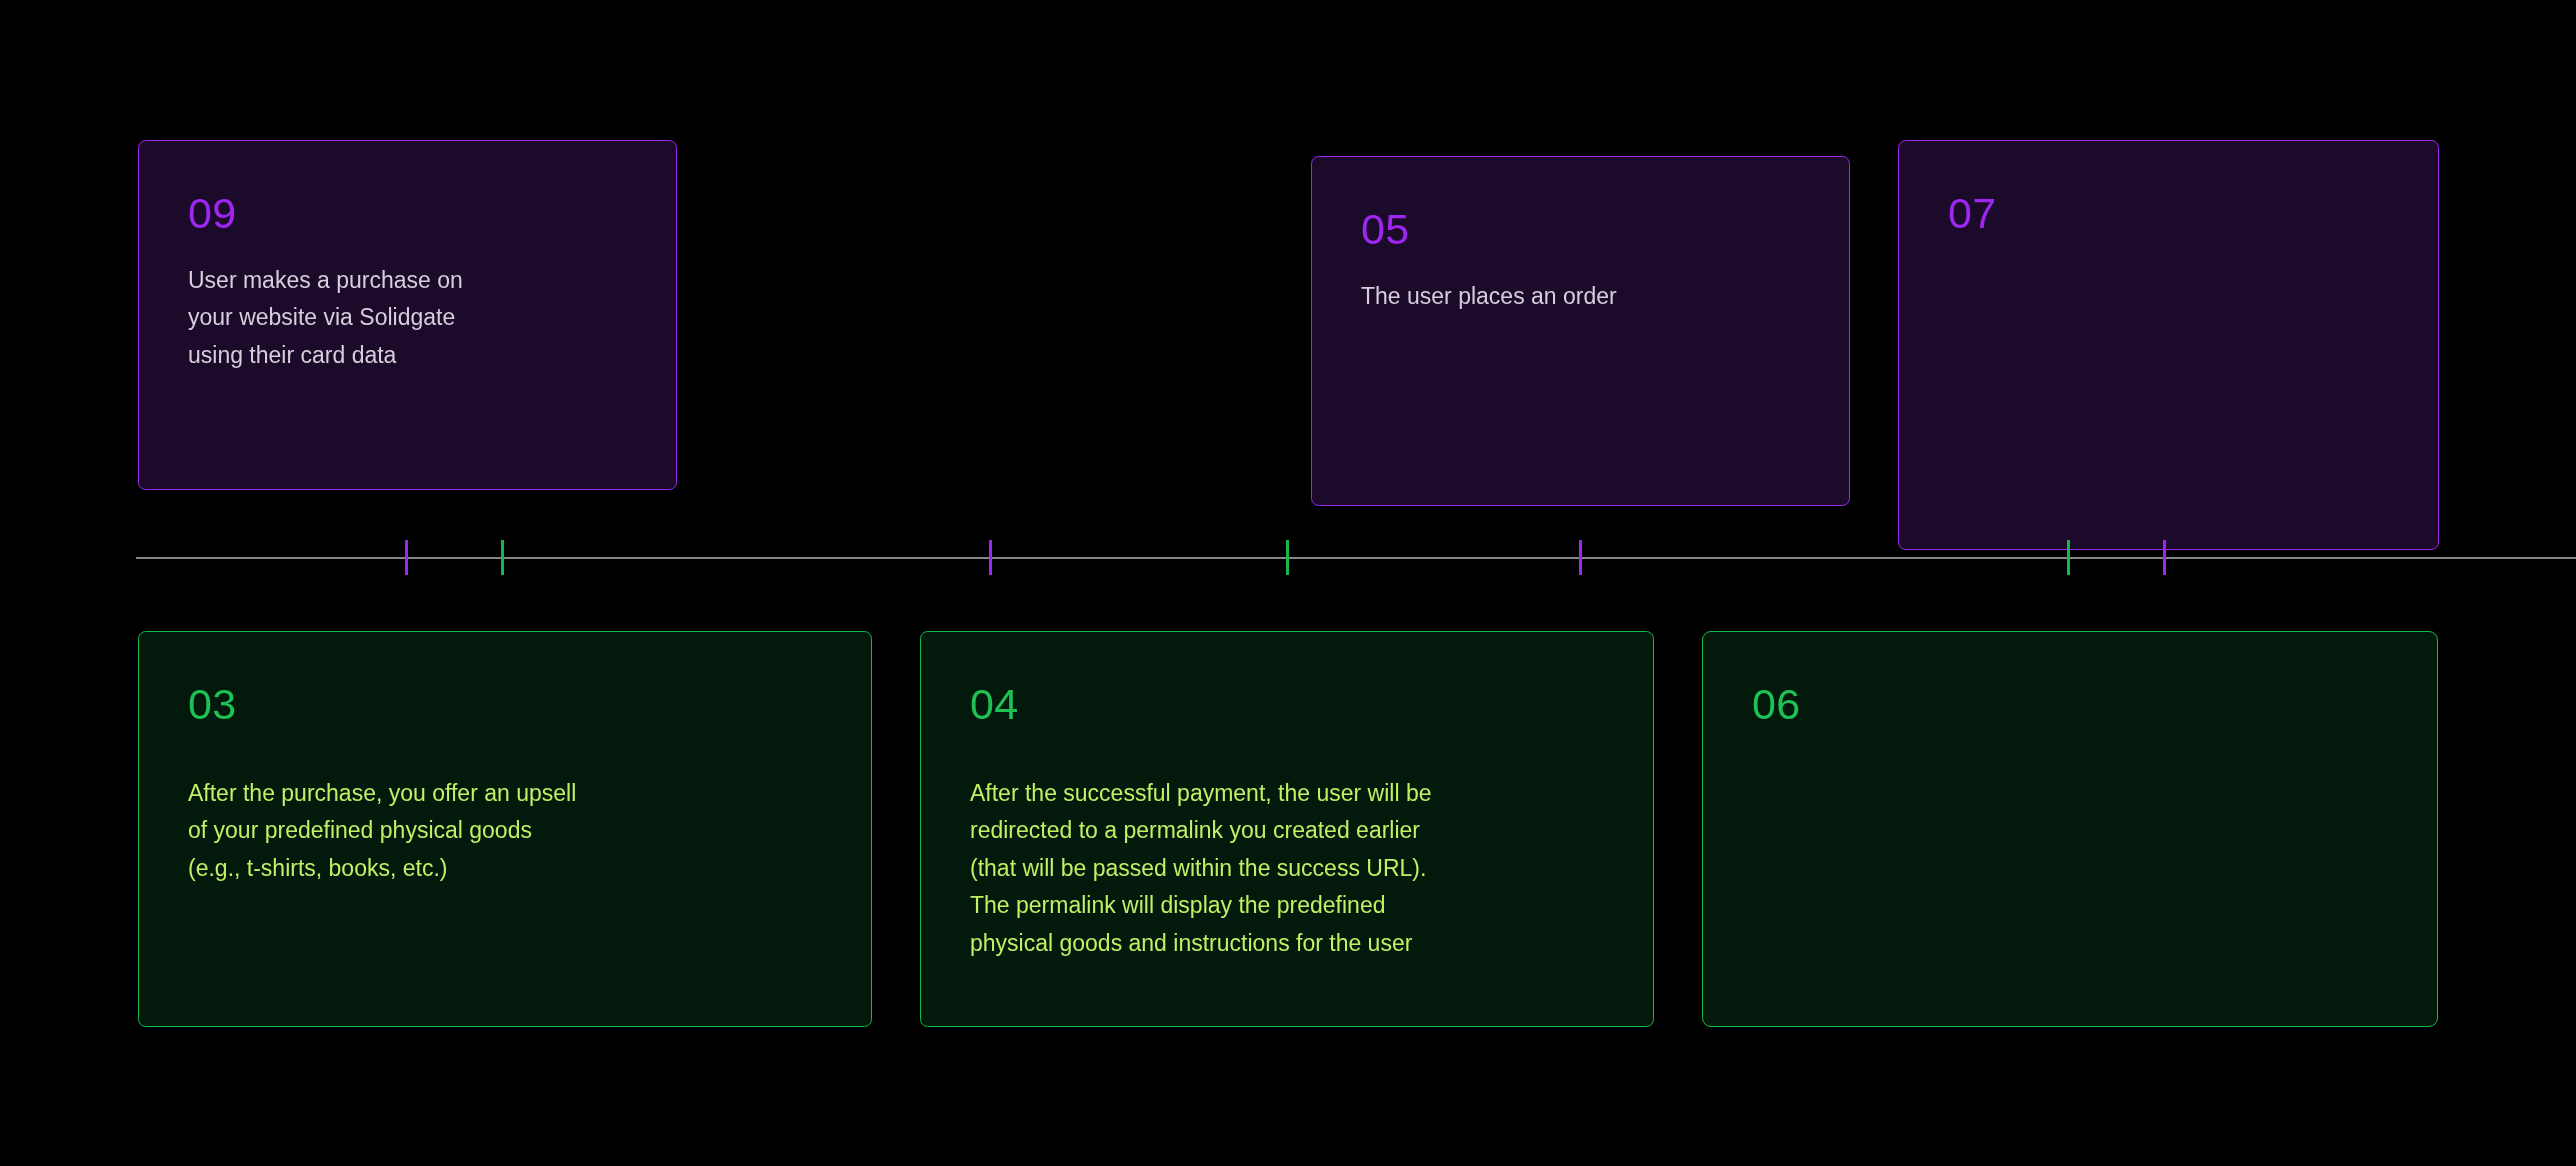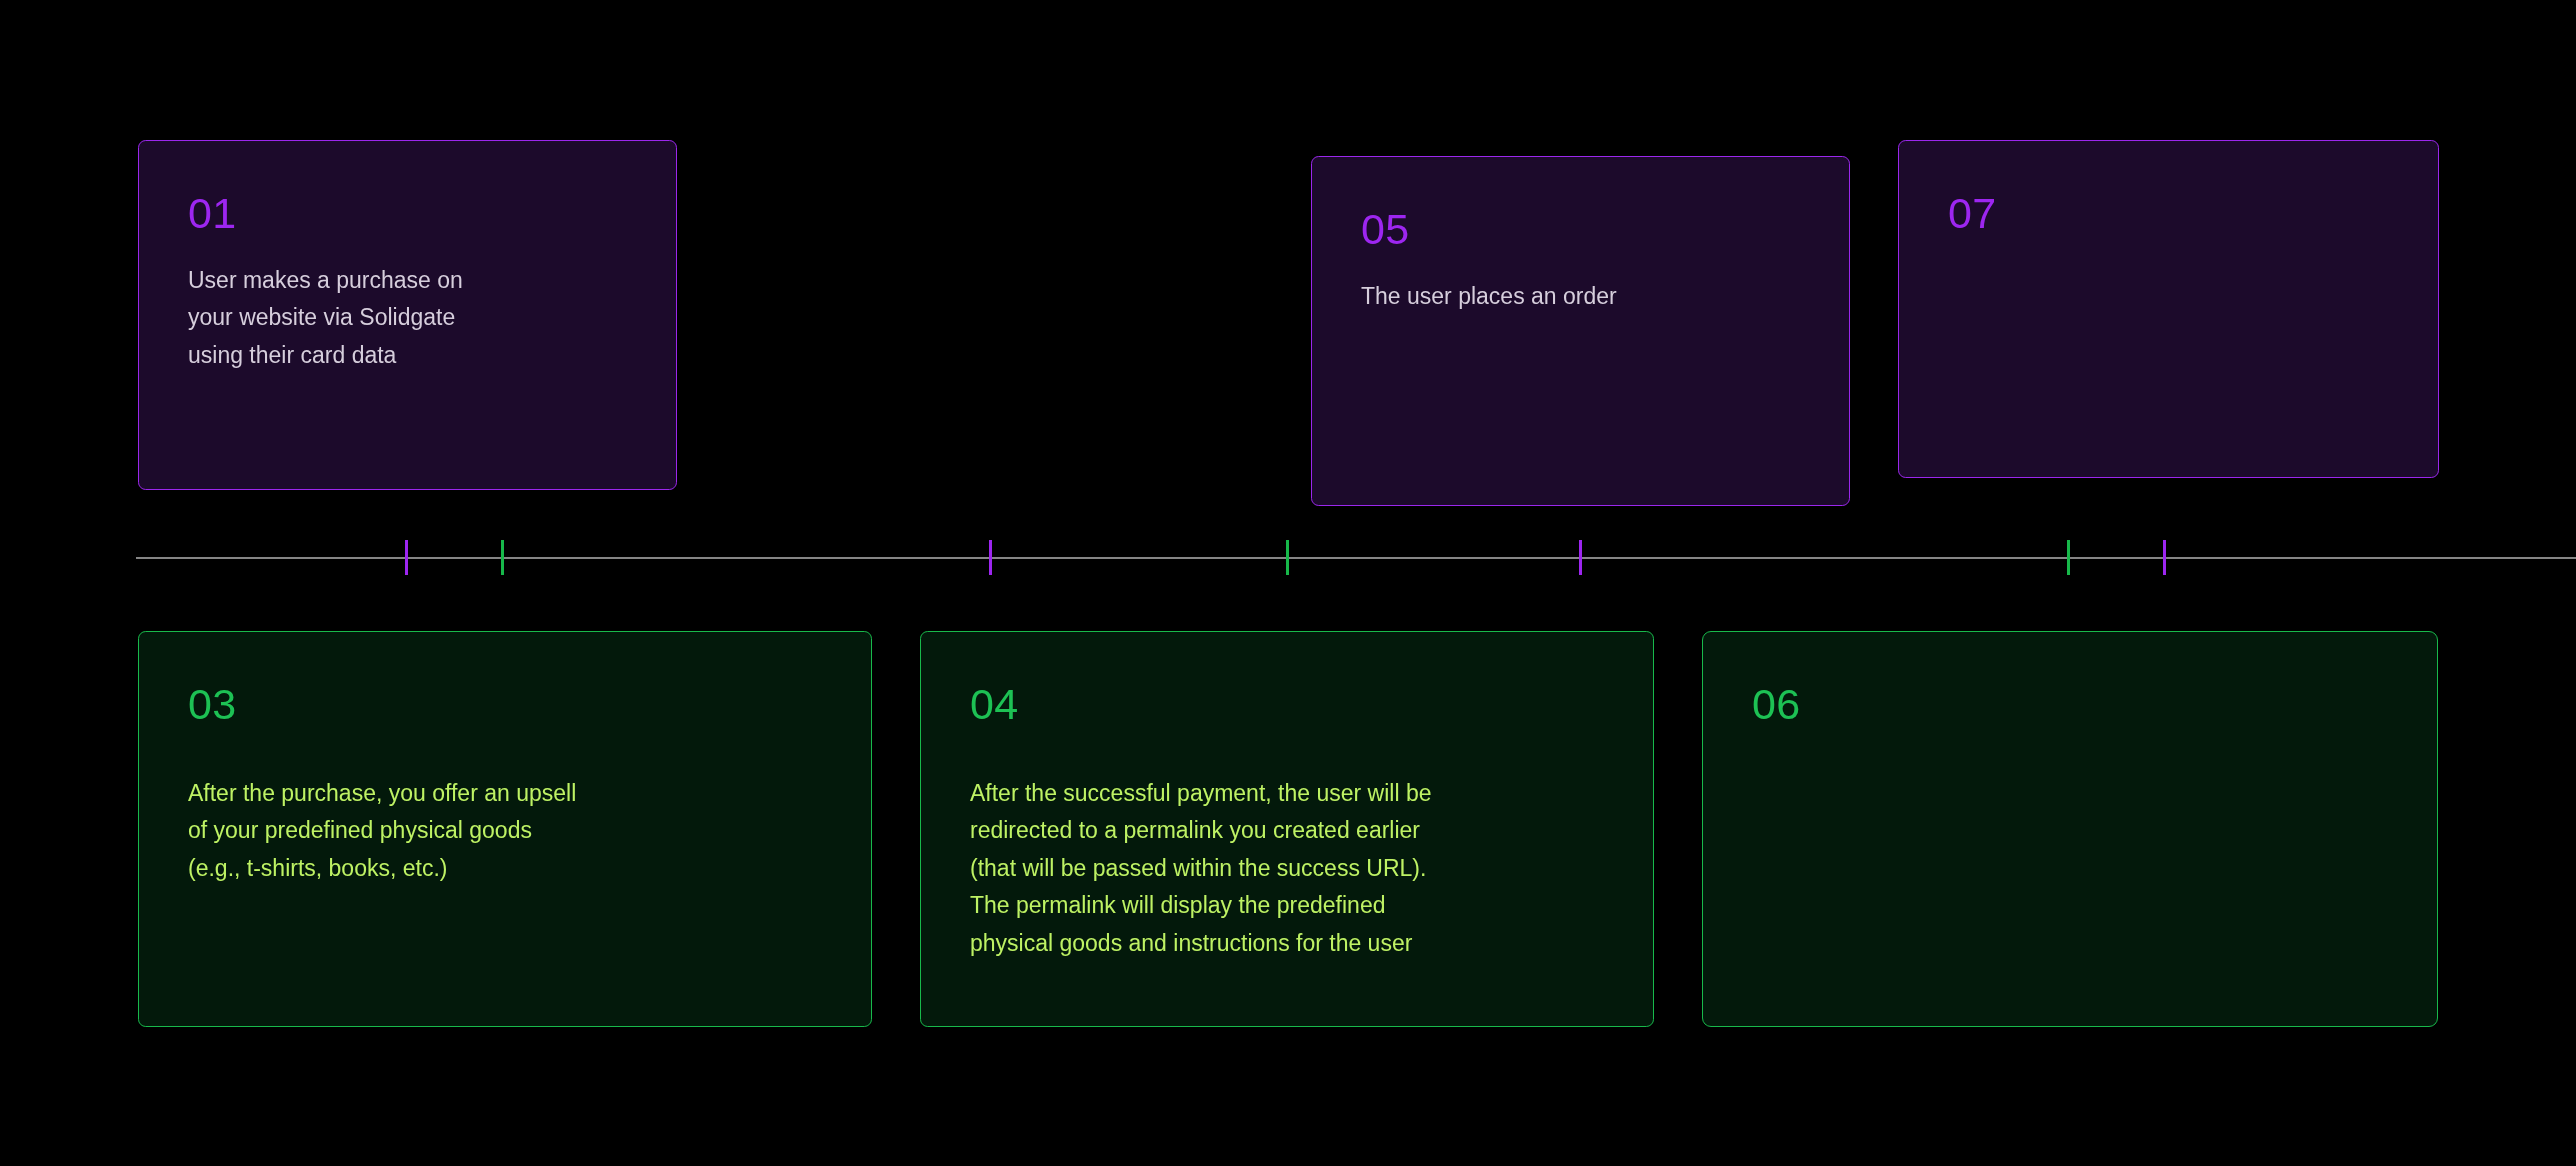--- a/index.html
+++ b/index.html
@@ -85,33 +85,33 @@
   }
   .card.purple .card-body { top: 121px; color: #D6CEDC; }
   .card.green  .card-body { top: 143px; color: #bef264; }
 </style>
 </head>
 <body>
 
 <div id="stage">
 
   <div class="card purple" style="left:138px; top:140px; width:539px; height:350px;">
-    <div class="card-number">01</div>
+    <div class="card-number">09</div>
     <div class="card-body">User makes a purchase on
 your website via Solidgate
 using their card data</div>
   </div>
 
 
   <div class="card purple" style="left:1311px; top:140px; width:539px; height:350px;margin-top:16px;">
     <div class="card-number">05</div>
     <div class="card-body">The user places an order</div>
   </div>
 
-  <div class="card purple" style="left:1898px; top:140px; width:541px; height:338px;">
+  <div class="card purple" style="left:1898px; top:140px; width:541px; height:410px;">
     <div class="card-number">07</div>
   </div>
 
   <div class="timeline-axis"></div>
 
   <div class="tick purple" style="left:405px;"></div>
   <div class="tick green" style="left:501px;"></div>
   <div class="tick purple" style="left:989px;"></div>
   <div class="tick green" style="left:1286px;"></div>
   <div class="tick purple" style="left:1579px;"></div>

